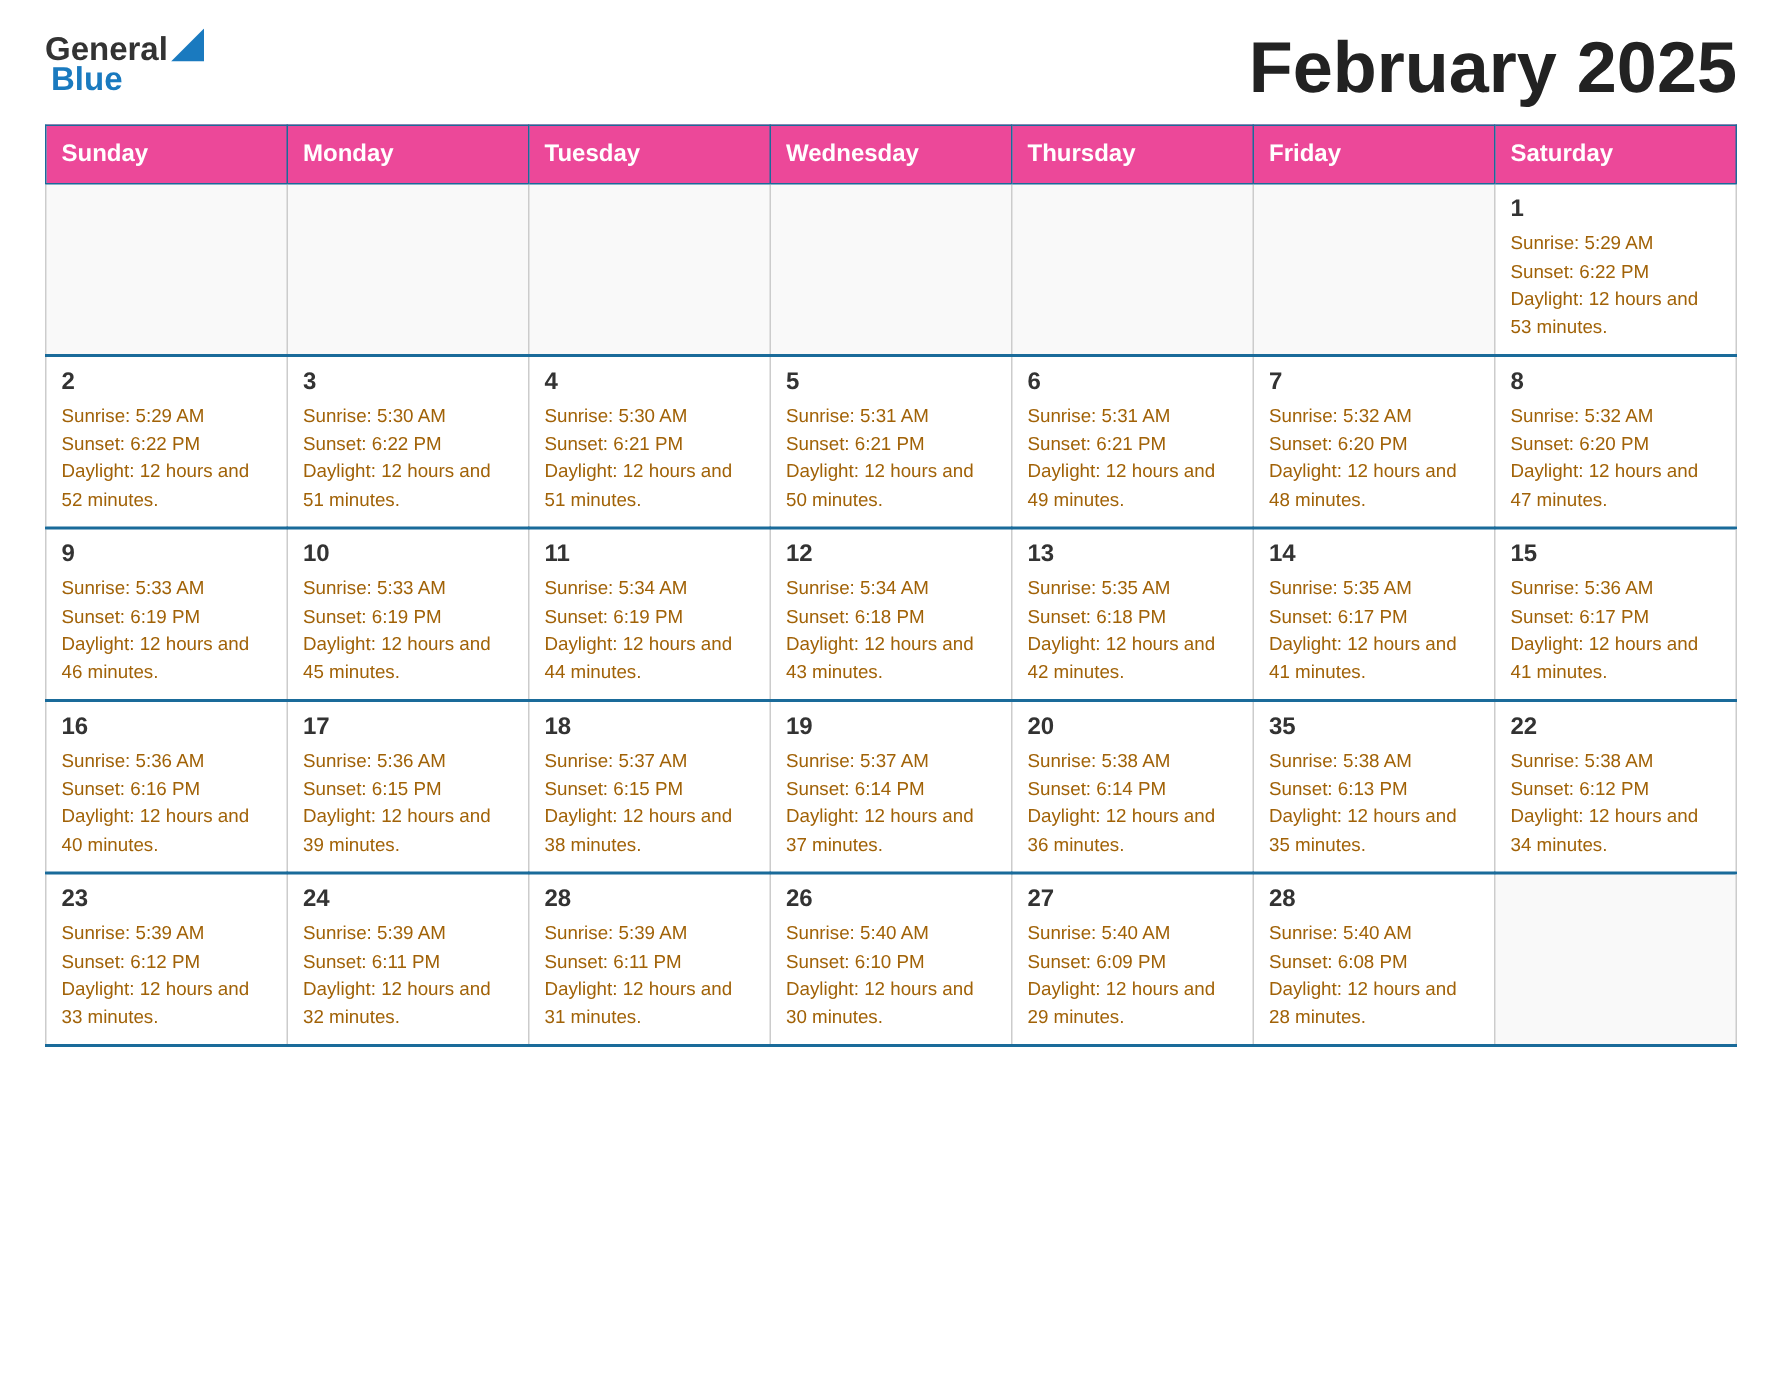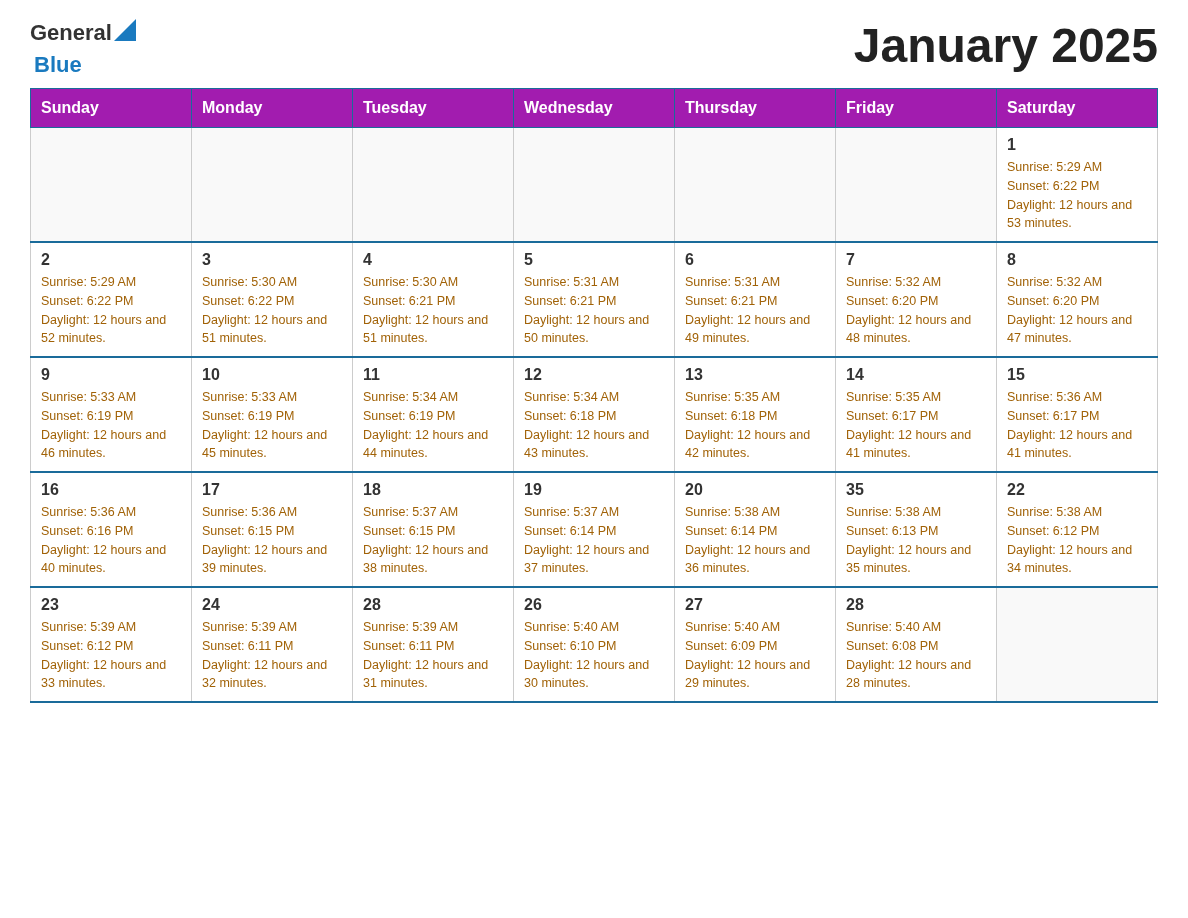--- a/index.html
+++ b/index.html
@@ -45,21 +45,21 @@
       font-weight: normal;
       color: #444;
       margin-top: 4px;
     }
     .calendar {
       width: 100%;
       border-collapse: collapse;
       margin-top: 10px;
     }
     .calendar thead tr th {
-      background-color: #a21caf;
+      background-color: #ec4899;
       color: #fff;
       text-align: left;
       padding: 10px 10px;
       font-size: 16px;
       font-weight: bold;
       border: 1px solid #1a6b9a;
       margin-left: 10px;
     }
     .calendar tbody tr td {
       vertical-align: top;
@@ -87,32 +87,32 @@
     }
     .empty-cell {
       background: #f9f9f9;
     }
   </style>
 </head>
 <body>
 
 <div class="header">
   <div class="logo">
-    <div style="display:flex; flex-direction:column; align-items:flex-start;gap:12px;">
+    <div style="display:flex; flex-direction:column; align-items:flex-start;">
       <div style="display:flex; align-items:center;">
         <span class="logo-text-general">General</span>
         <svg width="22" height="22" viewBox="0 0 22 22" style="margin-left:2px; margin-top:-6px;">
           <polygon points="0,22 22,22 22,0" fill="#1a7abf"></polygon>
         </svg>
       </div>
       <span class="logo-text-blue" style="margin-top:-6px; margin-left:4px;">Blue</span>
     </div>
   </div>
   <div class="title-block">
-    <h1>January 2025</h1>
+    <h1>February 2025</h1>
   </div>
 </div>
 
 <table class="calendar">
   <thead>
     <tr>
     <th>Sunday</th>
         <th>Monday</th>
         <th>Tuesday</th>
         <th>Wednesday</th>

